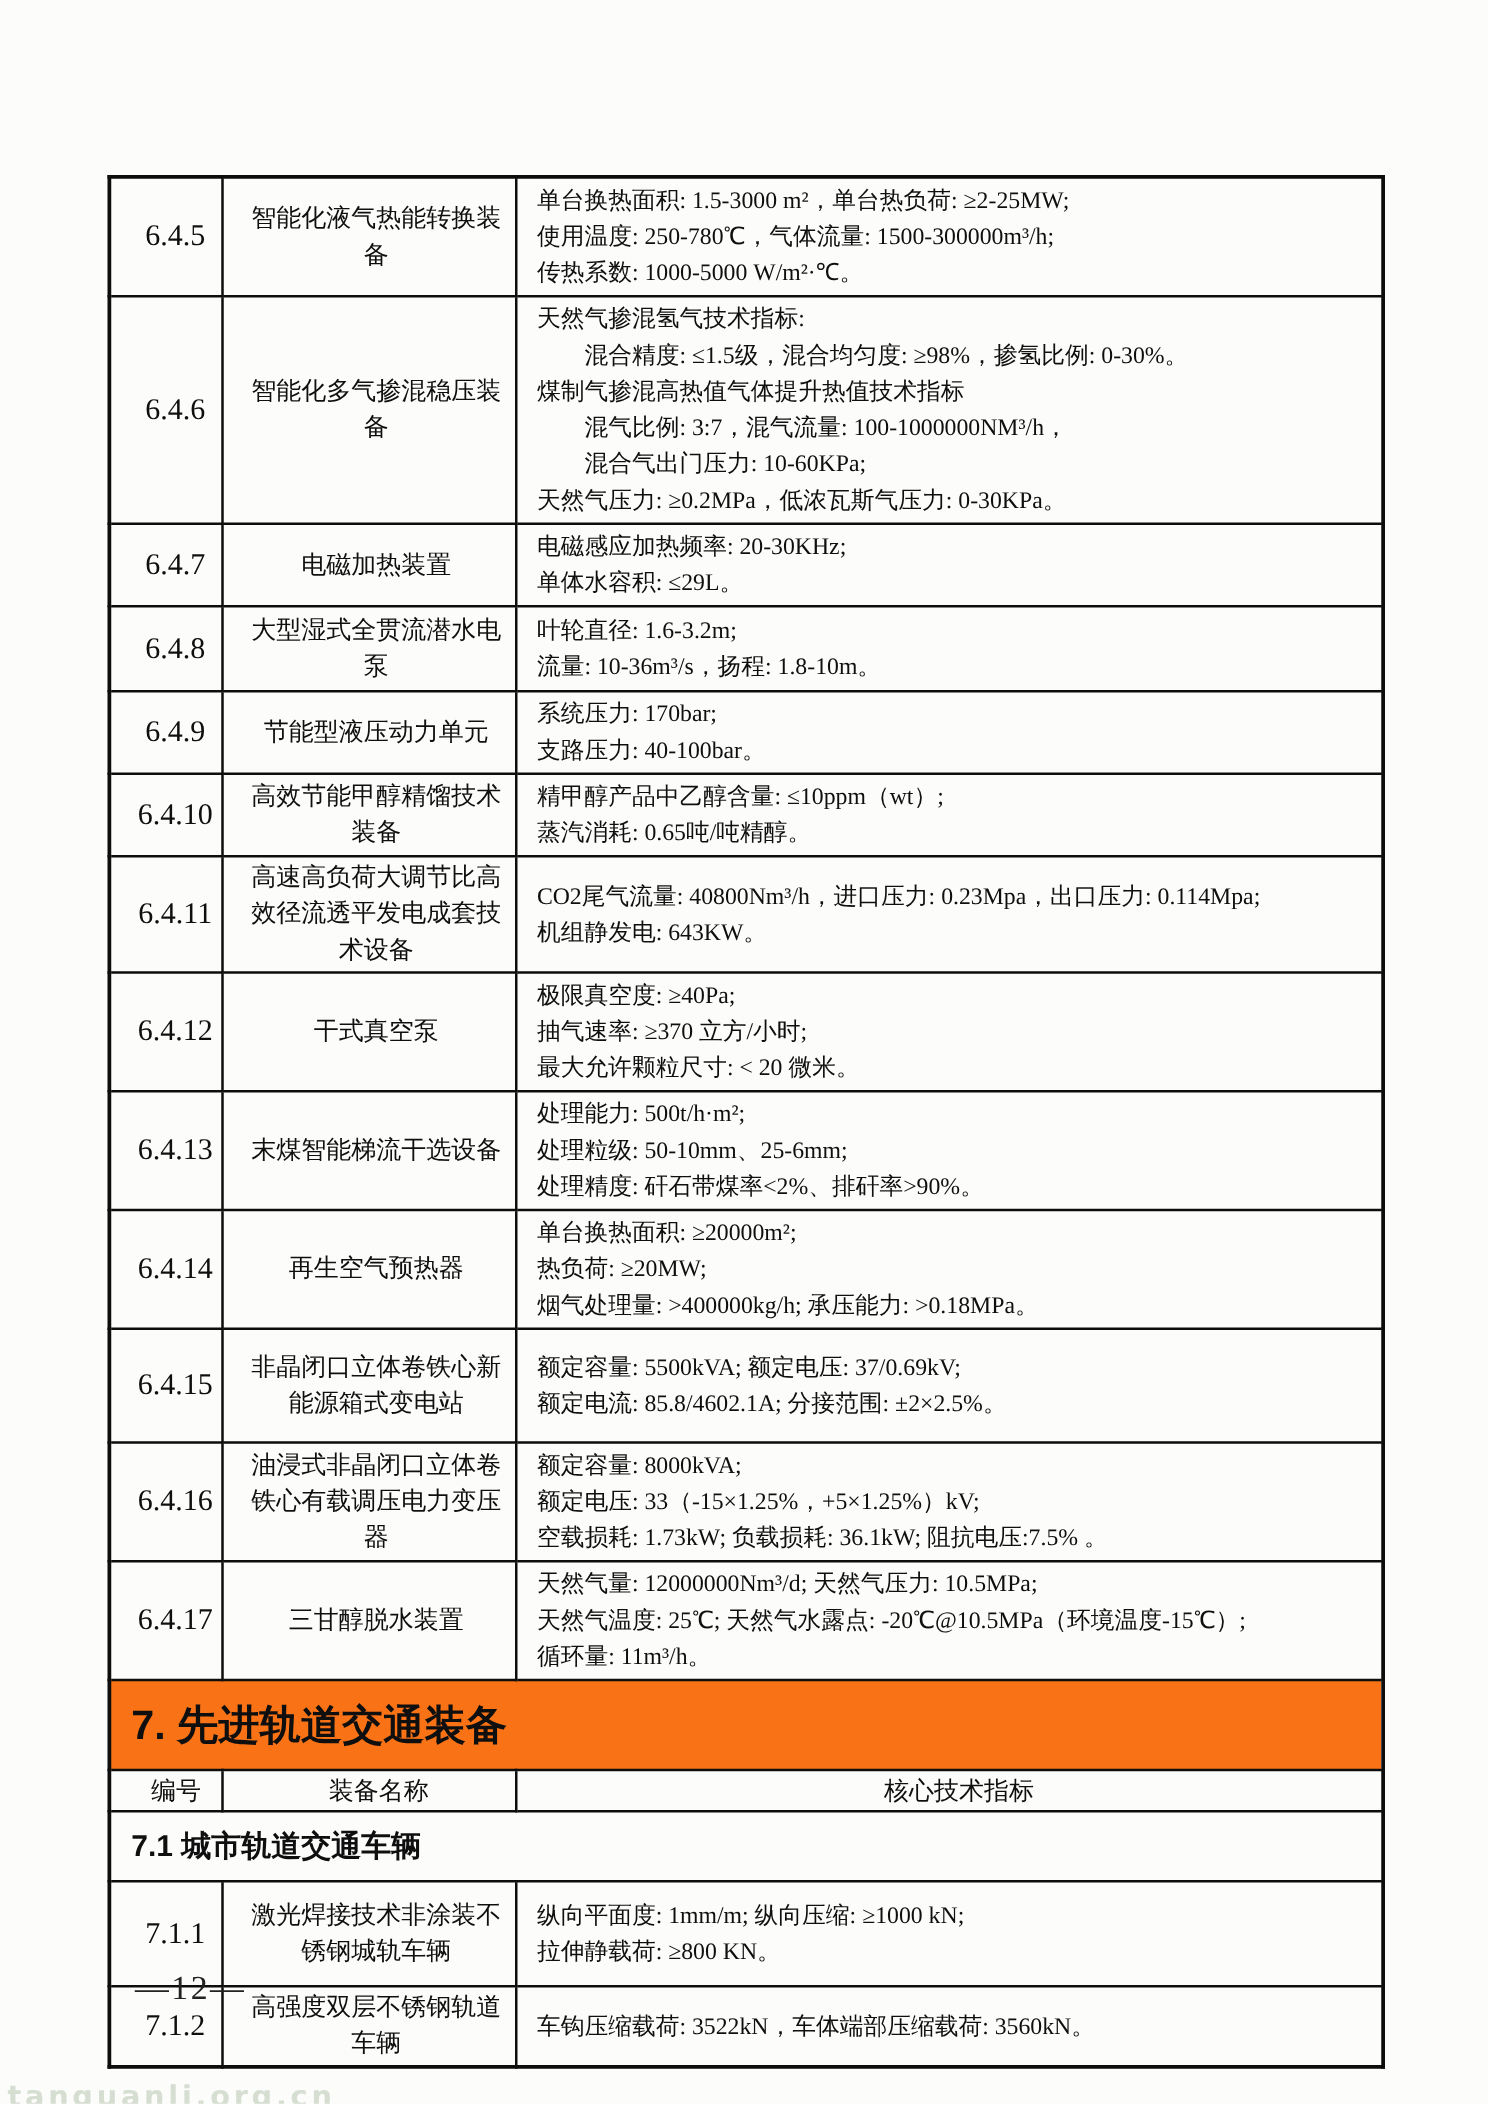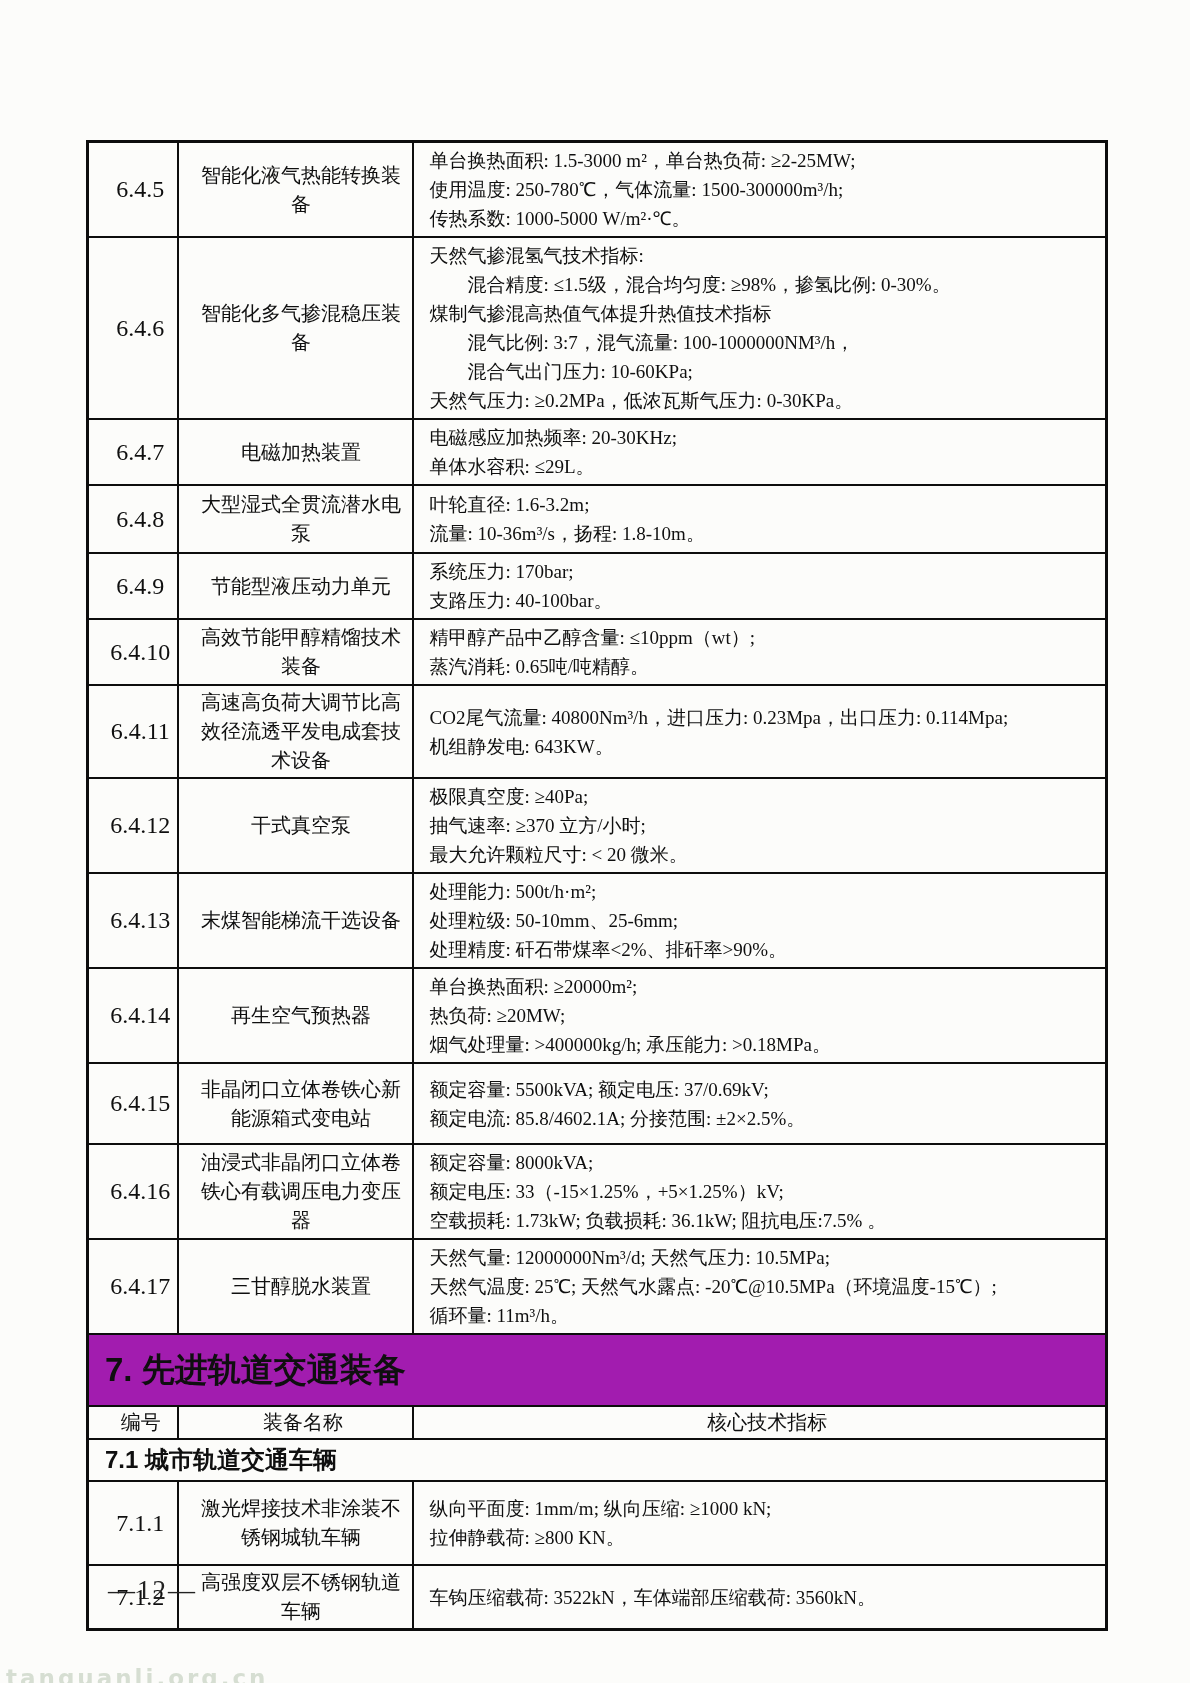--- a/index.html
+++ b/index.html
@@ -43,21 +43,21 @@
     line-height:29px;
     text-align:left;
   }
   td.spec .line{white-space:nowrap;}
   td.band{
     font-family:"Liberation Sans", sans-serif;
     font-weight:bold;
     font-size:33px;
     padding-left:3px;
     text-align:left;
-    background:#a21caf;
+    background:#f97316;
   }
   td.subband{
     font-family:"Liberation Sans", sans-serif;
     font-weight:bold;
     font-size:24px;
     padding-left:3px;
     text-align:left;
   }
   td.hdr{
     text-align:center;
@@ -187,21 +187,21 @@
     <tr style="height:87px">
       <td class="id">6.4.14</td>
       <td class="name">再生空气预热器</td>
       <td class="spec">
         <div class="line">单台换热面积: ≥20000m²;</div>
         <div class="line">热负荷: ≥20MW;</div>
         <div class="line">烟气处理量: &gt;400000kg/h; 承压能力: &gt;0.18MPa。</div>
       </td>
     </tr>
 
-    <tr style="height:81px">
+    <tr style="height:91px">
       <td class="id">6.4.15</td>
       <td class="name">非晶闭口立体卷铁心新能源箱式变电站</td>
       <td class="spec">
         <div class="line">额定容量: 5500kVA; 额定电压: 37/0.69kV;</div>
         <div class="line">额定电流: 85.8/4602.1A; 分接范围: ±2×2.5%。</div>
       </td>
     </tr>
 
     <tr style="height:89px">
       <td class="id">6.4.16</td>
@@ -226,21 +226,21 @@
     <tr style="height:72px">
       <td class="band" colspan="3">7. 先进轨道交通装备</td>
     </tr>
 
     <tr style="height:33px">
       <td class="hdr">编号</td>
       <td class="hdr">装备名称</td>
       <td class="hdr">核心技术指标</td>
     </tr>
 
-    <tr style="height:42px">
+    <tr style="height:56px">
       <td class="subband" colspan="3">7.1 城市轨道交通车辆</td>
     </tr>
 
     <tr style="height:84px">
       <td class="id">7.1.1</td>
       <td class="name">激光焊接技术非涂装不锈钢城轨车辆</td>
       <td class="spec">
         <div class="line">纵向平面度: 1mm/m; 纵向压缩: ≥1000 kN;</div>
         <div class="line">拉伸静载荷: ≥800 KN。</div>
       </td>

